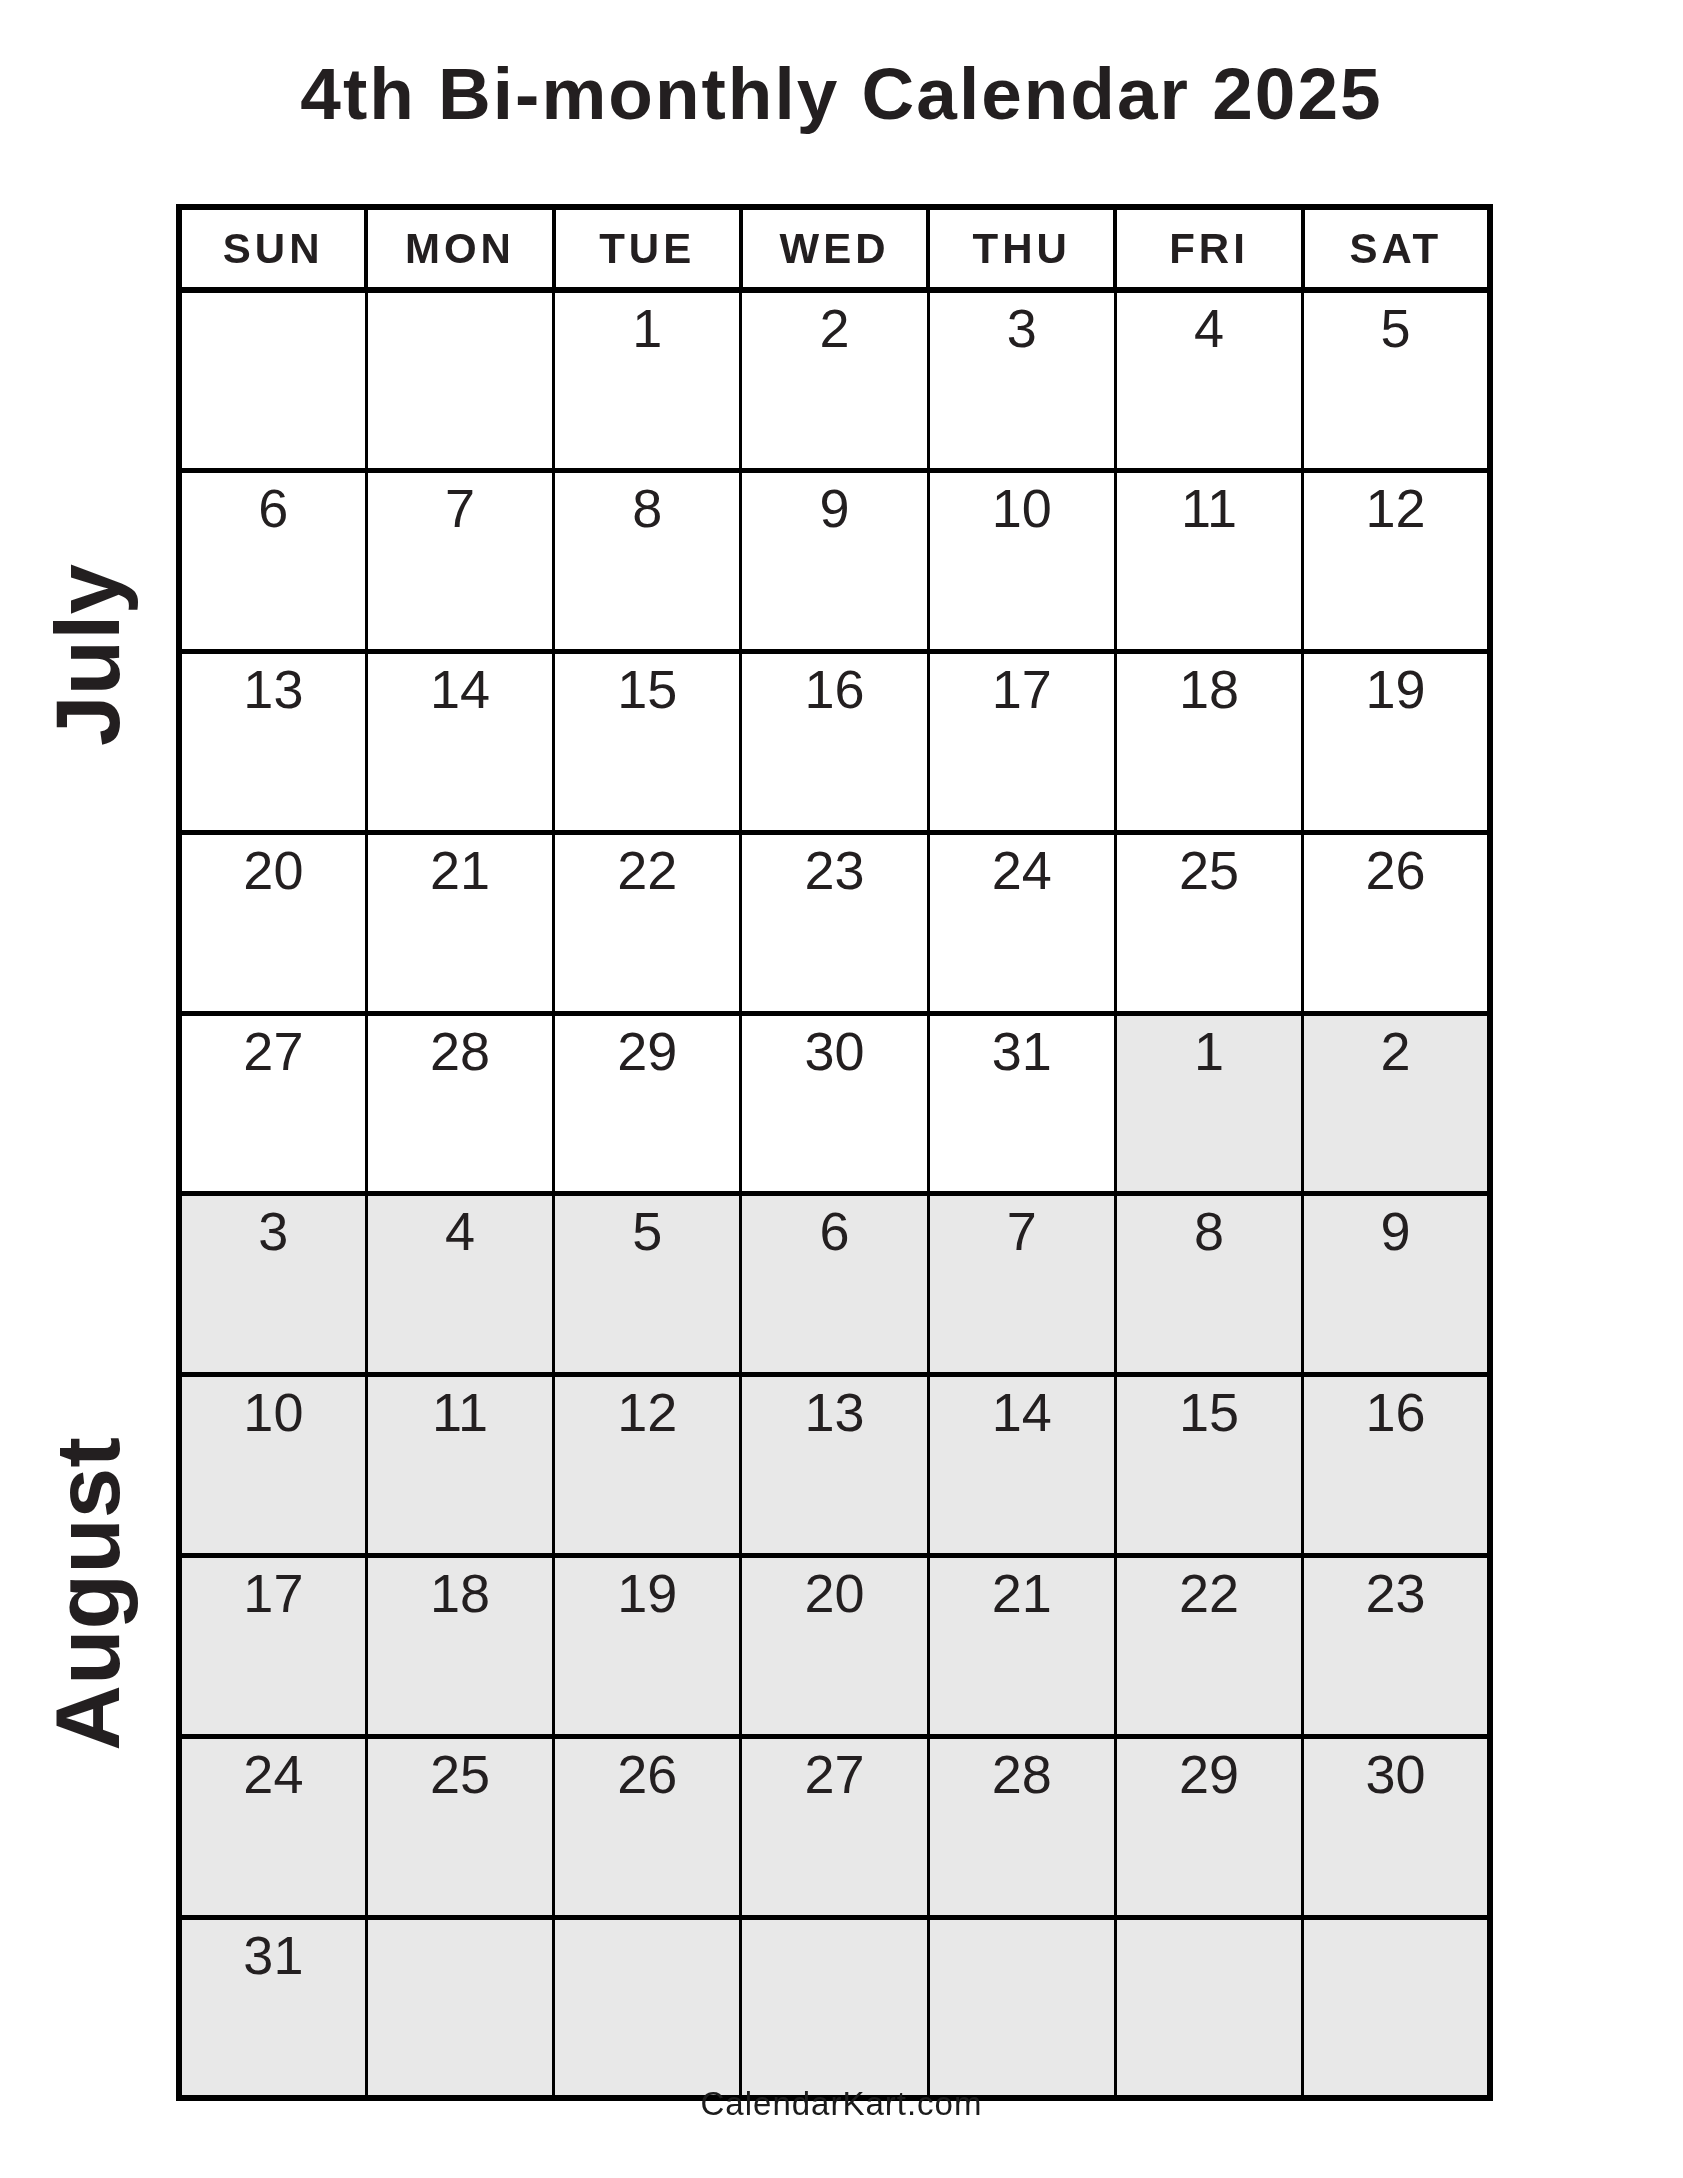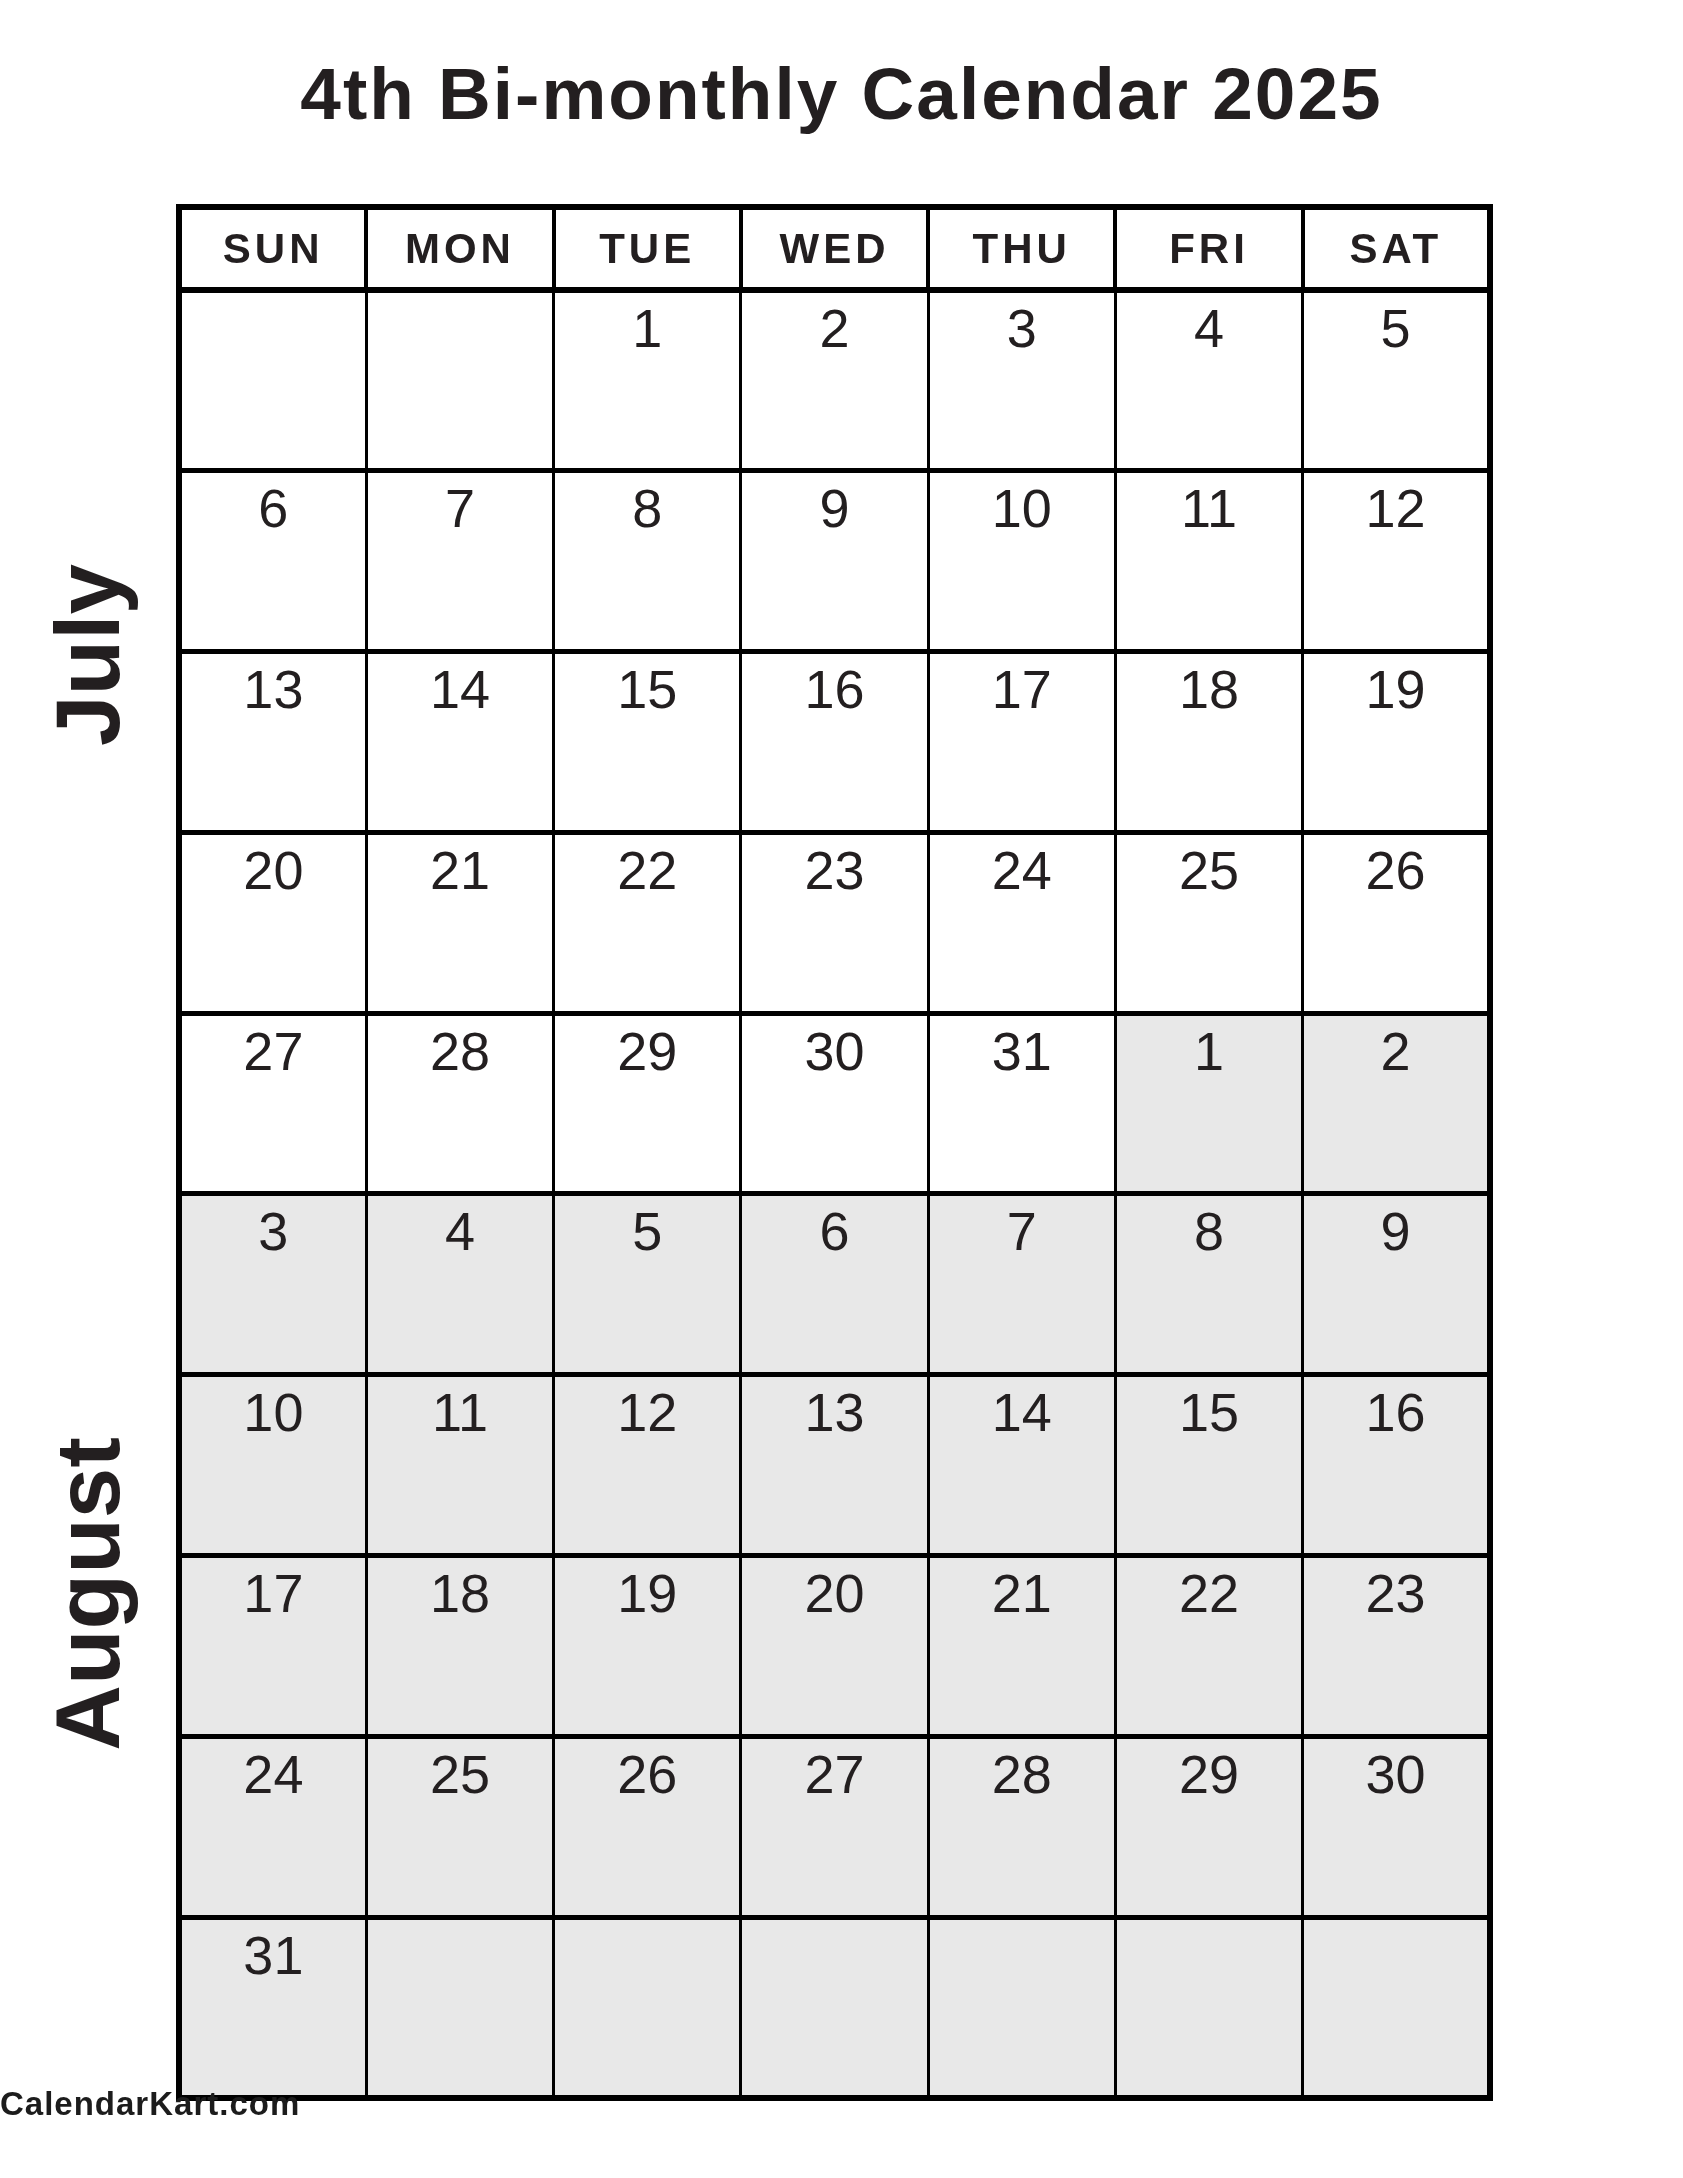--- a/index.html
+++ b/index.html
@@ -74,22 +74,23 @@
     font-size: 54px;
     font-weight: 400;
     line-height: 1.05;
     color: #231f20;
     background: #ffffff;
   }
   .site-credit {
     position: absolute;
     top: 2085px; left: 0;
     width: 1683px;
+    text-align: center;
     font-size: 33px;
-    font-weight: 700;
+    font-weight: 400;
     letter-spacing: 1px;
     color: #1c1c1c;
   }
 </style>
 </head>
 <body>
 
 <div class="page">
 
   <h1 class="title">4th Bi-monthly Calendar 2025</h1>

